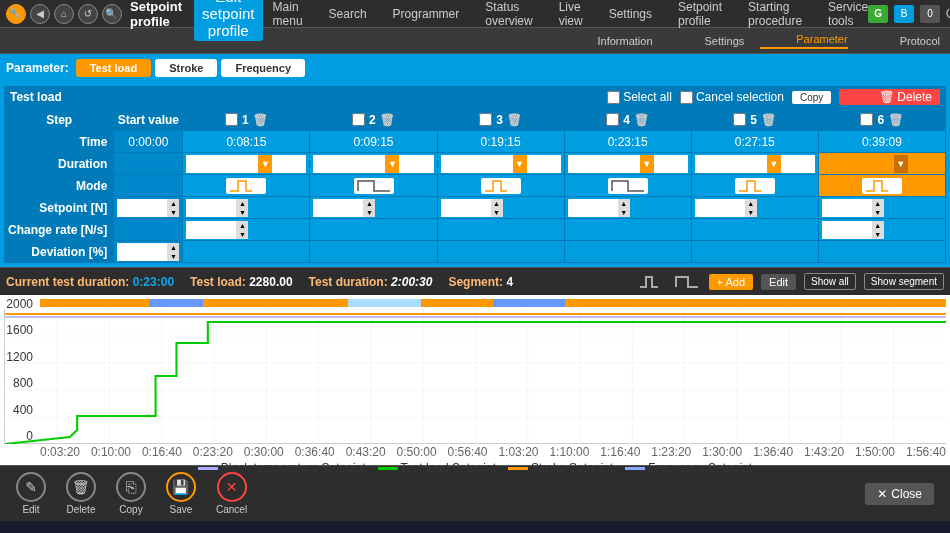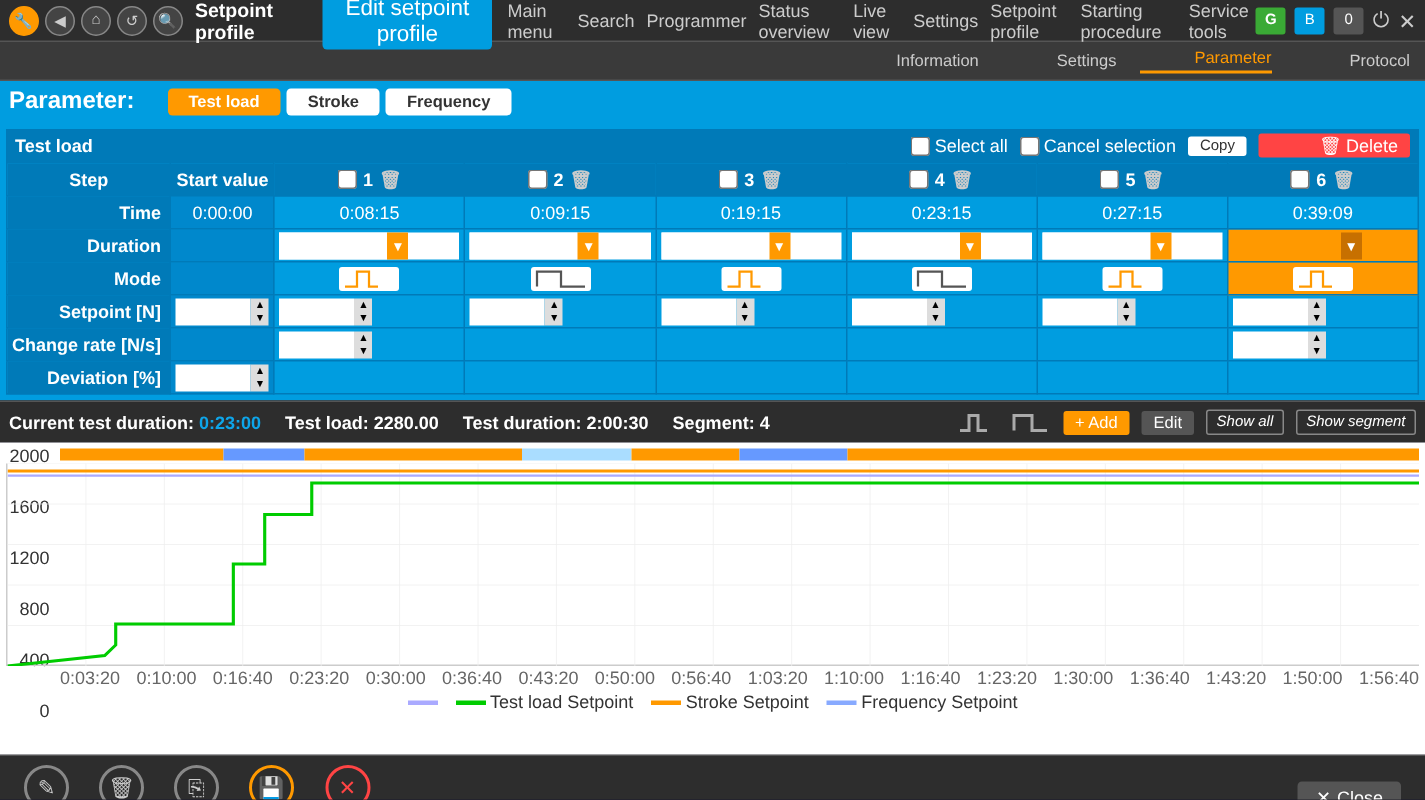--- a/index.html
+++ b/index.html
@@ -7,42 +7,42 @@
 
     
     .top-bar {
       display: flex; align-items: center; background: #2d2d2d; height: 28px; padding: 0 6px;
       border-bottom: 1px solid #555;
     }
     .top-bar-icons { display: flex; gap: 4px; align-items: center; margin-right: 8px; }
     .icon-btn { width: 20px; height: 20px; border-radius: 50%; border: 1px solid #888; background: #444; display: flex; align-items: center; justify-content: center; cursor: pointer; font-size: 10px; color: #ccc; }
     .app-title { color: #fff; font-size: 13px; font-weight: bold; margin-right: 12px; }
     .edit-btn { background: #009de0; color: #fff; padding: 2px 8px; border-radius: 3px; border: none; cursor: pointer; font-size: 15px; margin-right: 10px; }
-    .top-nav { display: flex; gap: 8px; align-items: center; color: #ccc; font-size: 11px; }
+    .top-nav { display: flex; gap: 26px; align-items: center; color: #ccc; font-size: 11px; }
     .top-nav span { cursor: pointer; }
     .top-right-icons { margin-left: auto; display: flex; gap: 6px; align-items: center; }
     .green-btn { background: #3aaa35; color: #fff; width: 20px; height: 18px; font-size: 10px; display: flex; align-items: center; justify-content: center; border-radius: 2px; cursor: pointer; font-weight: bold; }
     .blue-btn { background: #009de0; color: #fff; width: 20px; height: 18px; font-size: 10px; display: flex; align-items: center; justify-content: center; border-radius: 2px; cursor: pointer; }
     .notif-btn { background: #555; color: #fff; width: 20px; height: 18px; font-size: 10px; display: flex; align-items: center; justify-content: center; border-radius: 2px; }
     .power-btn { color: #ccc; font-size: 14px; cursor: pointer; }
     .close-btn { color: #ccc; font-size: 14px; cursor: pointer; }
 
     
     .second-bar {
       background: #3a3a3a; height: 26px; display: flex; align-items: center; justify-content: flex-end;
       padding: 0 10px; gap: 16px; border-bottom: 1px solid #555;
     }
     .second-bar span { color: #ccc; font-size: 11px; cursor: pointer; padding-left: 36px; }
     .second-bar span.active { color: #f90; border-bottom: 2px solid #f90; padding-bottom: 2px; }
 
     
     .param-bar {
       background: #009de0; height: 28px; display: flex; align-items: center; padding: 0 6px; gap: 4px;
     }
-    .param-label { color: #fff; font-weight: bold; font-size: 16px; margin-right: 18px; }
+    .param-label { color: #fff; font-weight: bold; font-size: 12px; margin-right: 3px; }
     .param-tab { background: #fff; color: #333; padding: 3px 14px; border-radius: 3px; cursor: pointer; font-size: 11px; font-weight: bold; border: none; }
     .param-tab.active { background: #f90; color: #fff; }
 
     
     .main-content { background: #009de0; padding: 4px; }
 
     
     .table-header-bar {
       background: #007ab8; display: flex; align-items: center; justify-content: space-between;
       padding: 2px 6px; color: #fff; font-size: 11px; height: 22px;
@@ -78,29 +78,29 @@
     .num-spin-wrapper { display: flex; align-items: center; }
     .num-spin-wrapper input { width: 50px; height: 18px; border: none; text-align: center; font-size: 11px; }
     .change-rate-input { background: #fff; color: #333; border: none; width: 80px; height: 18px; text-align: center; font-size: 11px; }
 
     
     .status-bar {
       background: #2d2d2d; height: 28px; display: flex; align-items: center; padding: 0 6px; gap: 16px;
       color: #fff; font-size: 11px; border-top: 1px solid #555;
     }
     .status-item { color: #ccc; }
-    .status-item span { color: #ffffff; font-weight: bold; }
+    .status-item span { color: #fdba74; font-weight: bold; }
     .status-right { margin-left: auto; display: flex; gap: 8px; align-items: center; }
     .seg-icon { width: 28px; height: 18px; cursor: pointer; display: flex; align-items: center; justify-content: center; }
     .add-btn { background: #f90; color: #fff; padding: 2px 8px; border-radius: 2px; border: none; cursor: pointer; font-size: 11px; }
     .edit-action-btn { background: #555; color: #fff; padding: 2px 8px; border-radius: 2px; border: none; cursor: pointer; font-size: 11px; }
-    .show-btn { background: transparent; color: #fff; border: 1px solid #888; padding: 2px 6px; border-radius: 2px; cursor: pointer; font-size: 10px; font-style: italic; }
-
-    
-    .chart-area { background: #fff; position: relative; height: 208px; padding: 4px; }
+    .show-btn { background: transparent; color: #fff; border: 1px solid #888; padding: 2px 6px; border-radius: 2px; cursor: pointer; font-size: 10px; }
+
+    
+    .chart-area { background: #fff; position: relative; height: 170px; padding: 4px; }
     .chart-y-axis { position: absolute; left: 0; top: 0; bottom: 20px; width: 36px; display: flex; flex-direction: column; justify-content: space-between; align-items: flex-end; padding: 2px 3px; font-size: 10px; color: #333; }
     .chart-legend { display: flex; gap: 12px; justify-content: center; padding: 2px 0; font-size: 9px; color: #333; }
     .legend-item { display: flex; align-items: center; gap: 3px; }
     .legend-dot { width: 20px; height: 3px; }
 
     
     .bottom-toolbar {
       background: #2d2d2d; height: 56px; display: flex; align-items: center; justify-content: space-between;
       padding: 0 16px; border-top: 1px solid #555;
     }
@@ -462,21 +462,21 @@
   <span class="status-item">
     <span>Current test duration:</span>
     <span style="color:#0ea5e9;font-weight:bold;">0:23:00</span>
   </span>
   <span class="status-item">
     <span>Test load:</span>
     <span style="color:#fff;font-weight:bold;">2280.00</span>
   </span>
   <span class="status-item">
     <span>Test duration:</span>
-    <span style="color:#fff;font-weight:bold;">2:00:30</span>
+    <span style="color:#fff;font-weight:bold;font-style:italic;">2:00:30</span>
   </span>
   <span class="status-item">
     <span>Segment:</span>
     <span style="color:#fff;font-weight:bold;">4</span>
   </span>
   <div class="status-right">
 
     <div class="seg-icon">
       <svg width="26" height="18">
           <polyline points="2,14 8,14 8,4 14,4 14,14 20,14" fill="none" stroke="#aaa" stroke-width="2"></polyline>
@@ -583,20 +583,21 @@
     <span>1:30:00</span>
     <span>1:36:40</span>
     <span>1:43:20</span>
     <span>1:50:00</span>
     <span>1:56:40</span>
   </div>
 
   <div class="chart-legend">
     <div class="legend-item">
       <div class="legend-dot" style="background:#aaaaff;"></div>
+      <span>Block temperature Setpoint</span>
     </div>
     <div class="legend-item">
       <div class="legend-dot" style="background:#00cc00;"></div>
       <span>Test load Setpoint</span>
     </div>
     <div class="legend-item">
       <div class="legend-dot" style="background:#f90;"></div>
       <span>Stroke Setpoint</span>
     </div>
     <div class="legend-item">

